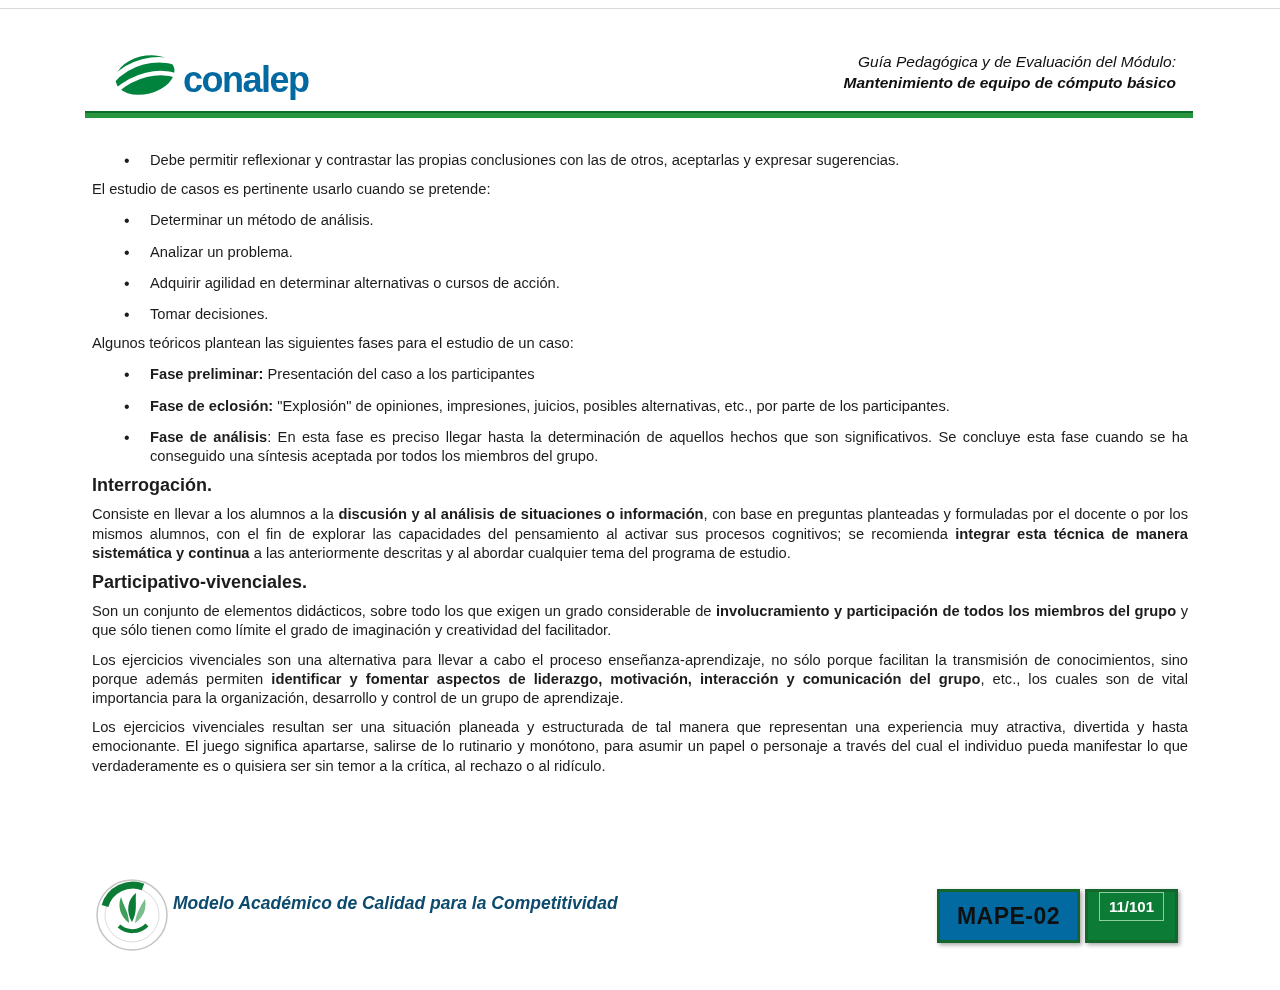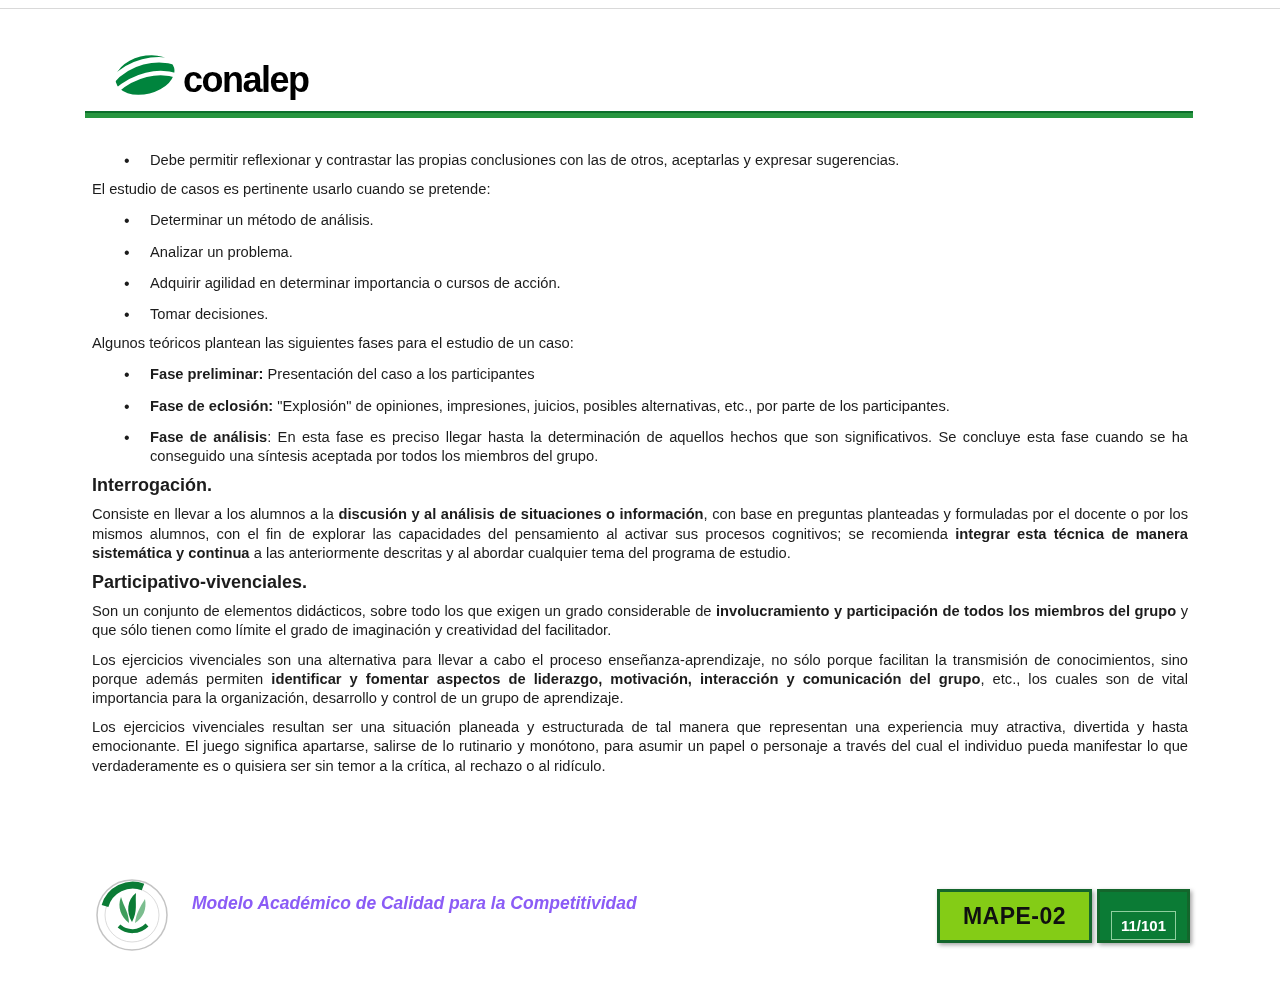--- a/index.html
+++ b/index.html
@@ -8,81 +8,85 @@
     width:1280px; height:990px; position:relative; overflow:hidden;
     font-family:"Liberation Sans", sans-serif; color:#1c1c1c;
   }
   .page { position:absolute; inset:0; background:#ffffff; }
 
   .top-hairline { position:absolute; top:8px; left:0; right:0; height:1px; background:#b9b9b9; opacity:.55; }
 
   
   .header { position:absolute; top:50px; left:112px; right:104px; display:flex; justify-content:space-between; align-items:flex-start; }
   .logo { display:flex; align-items:flex-end; gap:5px; }
-  .logo-text { font-size:36px; font-weight:bold; color:#000000; letter-spacing:-1.5px; line-height:1; position:relative; top:-2px; }
+  .logo-text { font-size:36px; font-weight:bold; color:#0369a1; letter-spacing:-1.5px; line-height:1; position:relative; top:-2px; }
   .header-titles { text-align:right; font-style:italic; font-size:15.5px; line-height:20.5px; color:#101010; padding-top:2px; }
   .header-titles .t2 { font-weight:bold; }
 
   .rule { position:absolute; top:111px; left:85px; width:1108px; height:7px;
           background:linear-gradient(to bottom,#0c6e2b 0%,#0c6e2b 32%,#27963f 32%,#27963f 100%); }
 
   
   .content { position:absolute; top:139px; left:92px; width:1096px;
              font-size:14.7px; line-height:19.2px; text-align:justify; color:#1c1c1c; }
   .content p { margin:0 0 10px 0; }
   .content h3 { margin:0 0 10px 0; font-size:18px; line-height:19.2px; font-weight:bold; }
   ul.blist { list-style:none; margin:0; padding:0; }
   ul.blist li { position:relative; padding-left:58px; margin:12px 0 10px 0; }
   ul.blist li::before { content:"\2022"; position:absolute; left:32px; top:0; font-size:16px; }
   b { font-weight:bold; }
 
   
   .footer-seal { position:absolute; left:95px; top:878px; width:74px; height:74px; }
-  .footer-motto { position:absolute; left:192px; top:893px; font-size:17.5px; font-style:italic; font-weight:bold; color:#8b5cf6; }
+  .footer-motto { position:absolute; left:173px; top:893px; font-size:17.5px; font-style:italic; font-weight:bold; color:#0c4a6e; }
   .footer-boxes { position:absolute; left:937px; top:889px; display:flex; gap:5px;
                   filter:drop-shadow(2px 2px 2px rgba(0,0,0,0.35)); }
-  .code-box { width:155px; height:54px; background:#84cc16; border:3px solid #14662c;
+  .code-box { width:143px; height:54px; background:#0369a1; border:3px solid #14662c;
               display:flex; align-items:center; justify-content:center;
               font-size:23px; font-weight:bold; color:#101010; letter-spacing:.5px; }
   .page-box { width:93px; height:54px; background:#0b7b35; border:3px solid #14662c;
-              display:flex; align-items:flex-end; justify-content:center; }
+              display:flex; align-items:flex-start; justify-content:center; }
   .page-box-inner { border:1px solid #8fcf9f; padding:5px 9px; color:#ffffff; font-weight:bold; font-size:15px; }
 </style>
 </head>
 <body>
 
 <div class="page">
   <div class="top-hairline"></div>
 
   <header class="header">
     <div class="logo">
       <svg width="66" height="50" viewBox="0 0 66 50" aria-hidden="true">
         <g transform="rotate(-14 33 25)">
           <ellipse cx="33" cy="25" rx="30" ry="19" fill="#00843d"></ellipse>
         </g>
         <path d="M0 31 C16 12 44 5 66 13" stroke="#ffffff" stroke-width="5.5" fill="none"></path>
         <path d="M4 41 C22 25 46 19 66 26" stroke="#ffffff" stroke-width="4.5" fill="none"></path>
       </svg>
       <span class="logo-text">conalep</span>
     </div>
+    <div class="header-titles">
+      <div class="t1">Guía Pedagógica y de Evaluación del Módulo:</div>
+      <div class="t2">Mantenimiento de equipo de cómputo básico</div>
+    </div>
   </header>
 
   <div class="rule"></div>
 
   <main class="content">
     <ul class="blist">
       <li><span>Debe permitir reflexionar y contrastar las propias conclusiones con las de otros, aceptarlas y expresar sugerencias.</span></li>
     </ul>
 
     <p>El estudio de casos es pertinente usarlo cuando se pretende:</p>
 
     <ul class="blist">
       <li><span>Determinar un método de análisis.</span></li>
       <li><span>Analizar un problema.</span></li>
-      <li><span>Adquirir agilidad en determinar importancia o cursos de acción.</span></li>
+      <li><span>Adquirir agilidad en determinar alternativas o cursos de acción.</span></li>
       <li><span>Tomar decisiones.</span></li>
     </ul>
 
     <p>Algunos teóricos plantean las siguientes fases para el estudio de un caso:</p>
 
     <ul class="blist">
       <li><b>Fase preliminar:</b><span> Presentación del caso a los participantes</span></li>
       <li><b>Fase de eclosión:</b><span> "Explosión" de opiniones, impresiones, juicios, posibles alternativas, etc., por parte de los participantes.</span></li>
       <li><b>Fase de análisis</b><span>: En esta fase es preciso llegar hasta la determinación de aquellos hechos que son significativos. Se concluye esta fase cuando se ha conseguido una síntesis aceptada por todos los miembros del grupo.</span></li>
     </ul>

